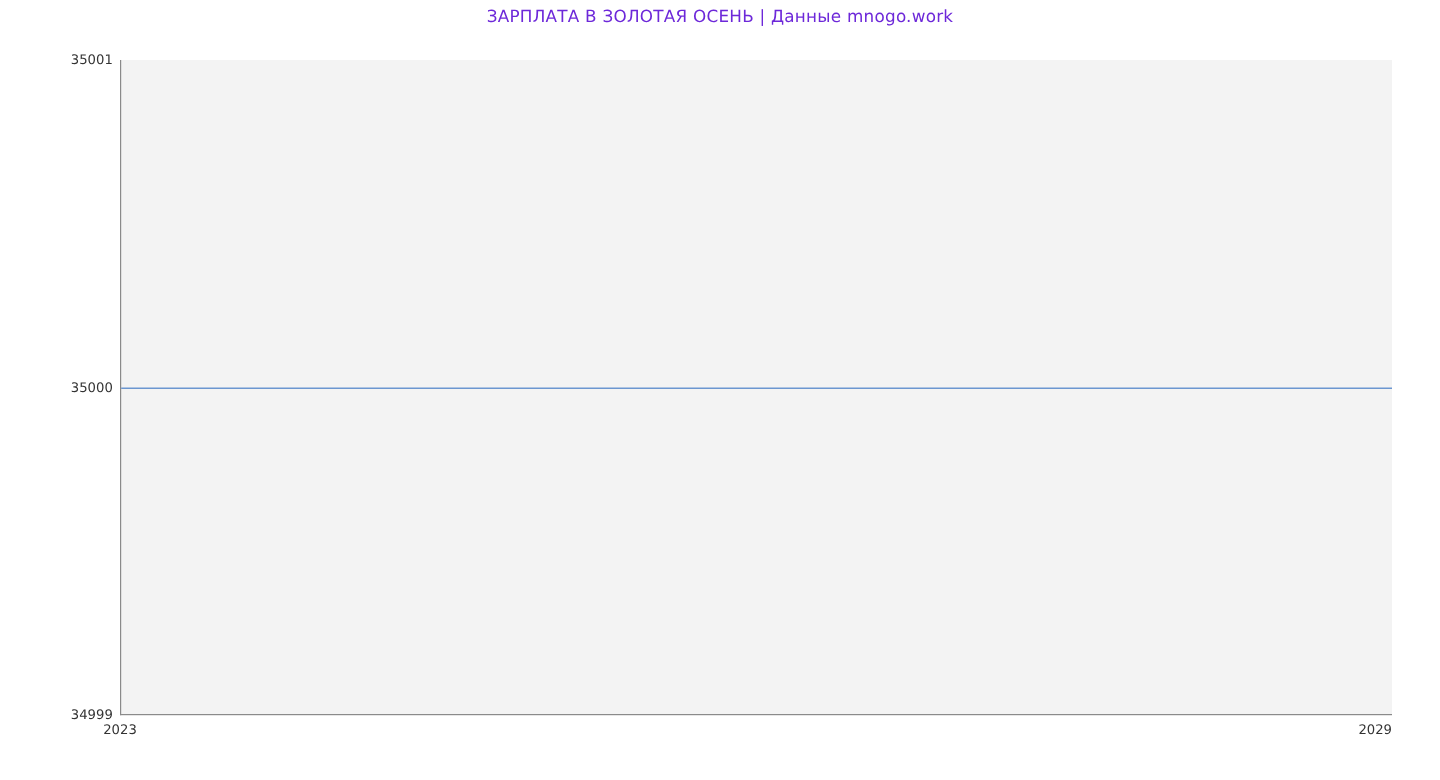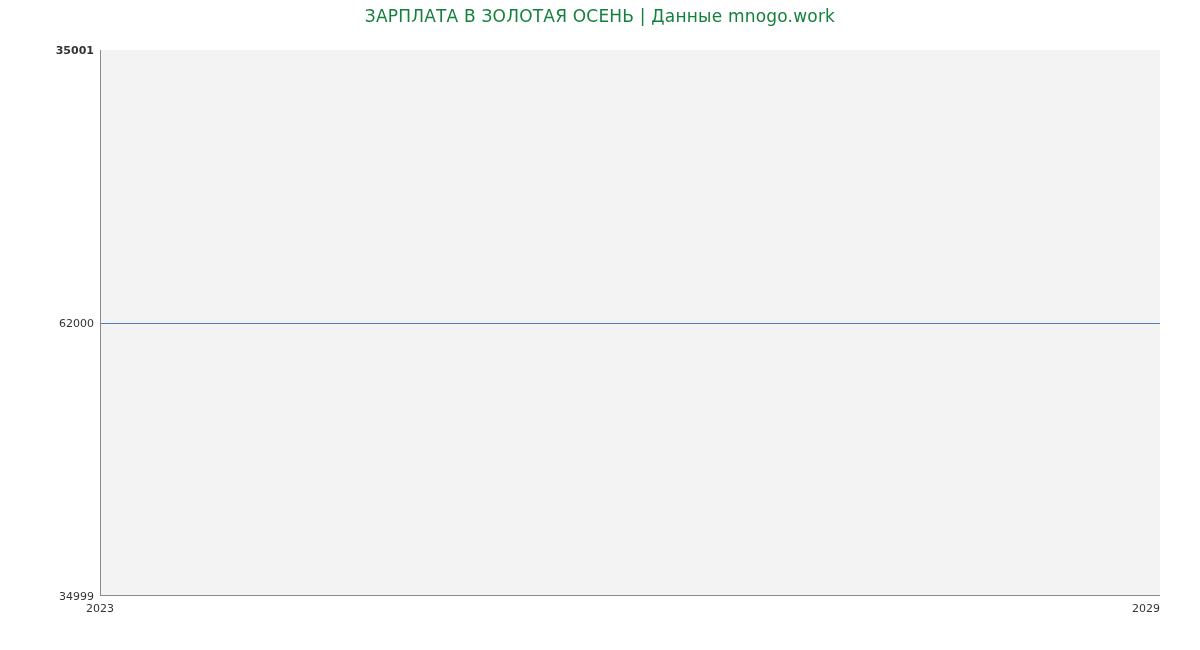--- a/index.html
+++ b/index.html
@@ -18,22 +18,22 @@
     width: 1200px;
     height: 650px;
   }
 
   .chart-title {
     position: absolute;
     top: 6px;
     left: 0;
     width: 1200px;
     text-align: center;
-    font-size: 17px;
-    color: #15803d;
+    font-size: 14px;
+    color: #6d28d9;
     letter-spacing: 0.2px;
   }
 
   
   .plot-area {
     position: absolute;
     left: 100px;   
     top: 50px;     
     width: 1060px; 
     height: 546px; 
@@ -74,22 +74,22 @@
     white-space: nowrap;
   }
 </style>
 </head>
 <body>
 
 <div class="chart-wrap">
 
   <div class="chart-title">ЗАРПЛАТА В ЗОЛОТАЯ ОСЕНЬ | Данные mnogo.work</div>
 
-  <div class="ytick" style="top:50px;font-weight:bold;">35001</div>
-  <div class="ytick" style="top:323px;">62000</div>
+  <div class="ytick" style="top:50px;">35001</div>
+  <div class="ytick" style="top:323px;">35000</div>
   <div class="ytick" style="top:596px;text-align:center;">34999</div>
 
   <div class="xtick" style="left:100px;">2023</div>
   <div class="xtick" style="left:1160px; transform: translateX(-100%);">2029</div>
 
   <div class="plot-area">
     <div class="data-line" style="top:273px;"></div>
   </div>
 
 </div>

